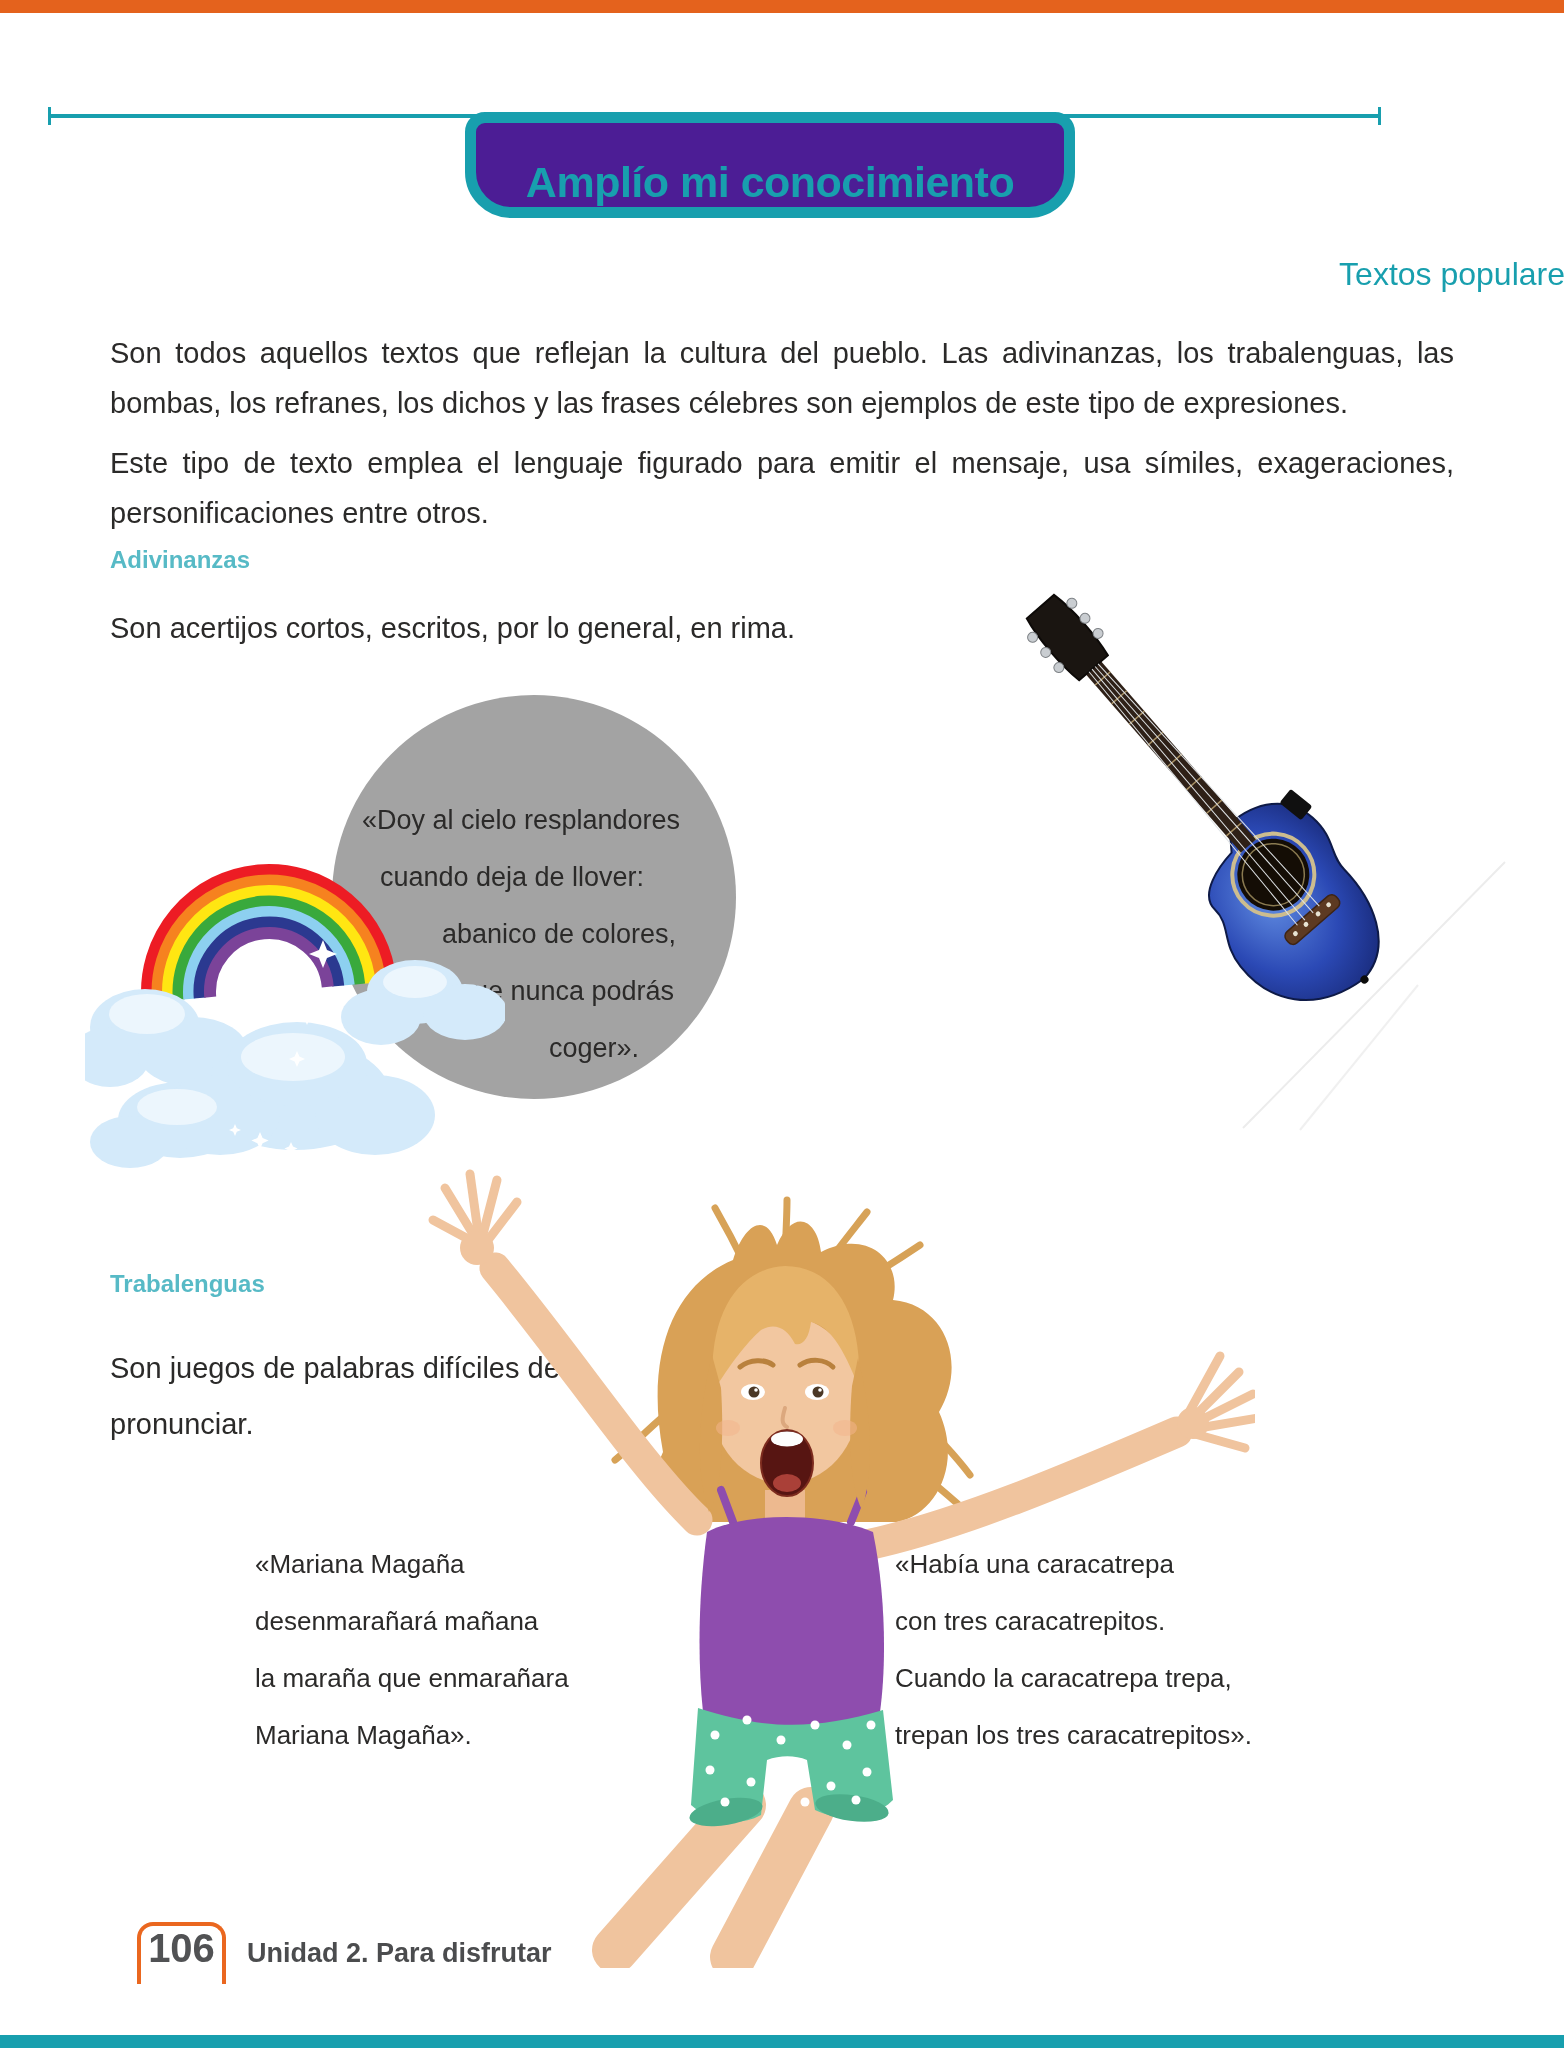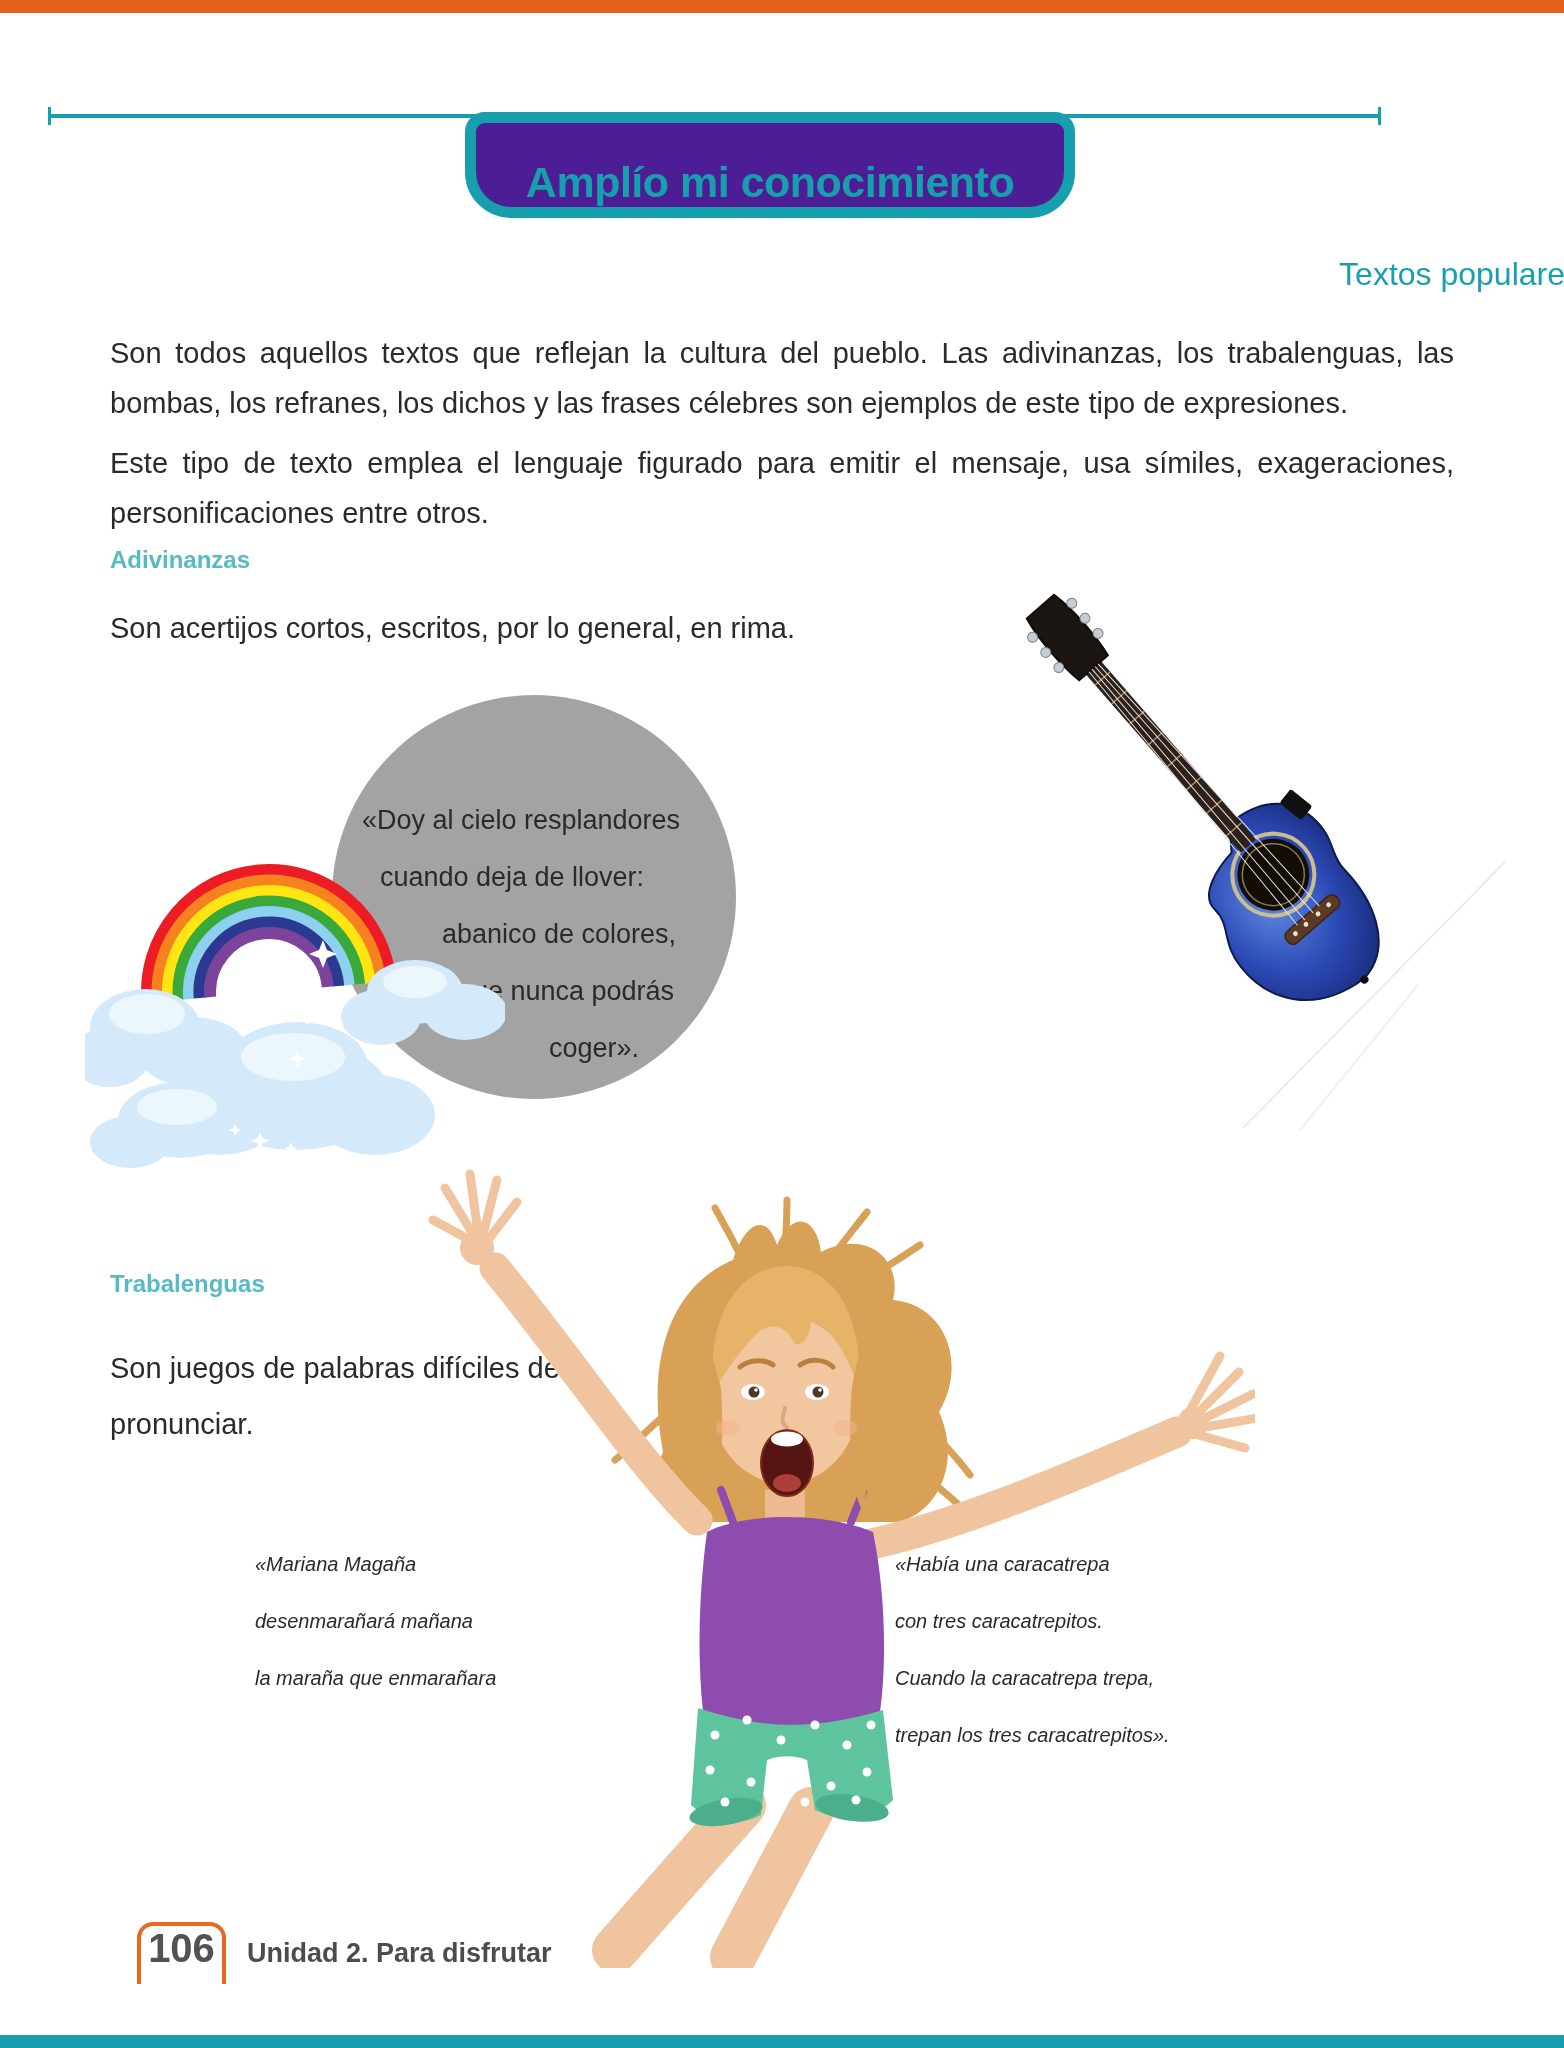--- a/index.html
+++ b/index.html
@@ -28,21 +28,21 @@
   .riddle{position:absolute;width:100%;text-align:center;font-size:27px;color:#2b2a29;}
   .riddle .ln{line-height:57px;height:57px;white-space:nowrap;}
   .r-left{top:97px;}
   .r-left .ln:nth-child(1){transform:translateX(-13px);}
   .r-left .ln:nth-child(2){transform:translateX(-22px);}
   .r-left .ln:nth-child(3){transform:translateX(25px);}
   .r-left .ln:nth-child(4){transform:translateX(32px);}
   .r-left .ln:nth-child(5){transform:translateX(60px);}
   .r-right{top:126px;}
   .r-right .ln{line-height:65px;height:65px;}
-  .twister{font-size:20px;color:#2b2a29;font-style:italic;}
+  .twister{font-size:26px;color:#2b2a29;}
   .twister .ln{line-height:57px;height:57px;white-space:nowrap;}
   .tw-left{left:255px;top:1536px;}
   .tw-right{left:895px;top:1536px;}
   .pagebox{left:137px;top:1922px;width:89px;height:62px;box-sizing:border-box;
            border:4px solid #ea671f;border-bottom:none;border-radius:16px 16px 0 0;
            display:flex;align-items:flex-start;justify-content:center;}
   .pagebox span{font-size:40px;font-weight:bold;color:#515254;}
   .unitlabel{left:247px;top:1938px;font-size:27px;font-weight:bold;color:#4b4c4e;}
   svg{display:block;}
 </style>
@@ -285,20 +285,21 @@
     <ellipse cx="372" cy="279" rx="16" ry="7.5" fill="#fdfdfd"></ellipse>
     <ellipse cx="372" cy="323" rx="14" ry="9" fill="#aa4038"></ellipse>
     <ellipse cx="313" cy="268" rx="12" ry="8" fill="#f3b48c" opacity="0.55"></ellipse>
     <ellipse cx="430" cy="268" rx="12" ry="8" fill="#f3b48c" opacity="0.55"></ellipse>
   </svg>
 
   <div class="abs twister tw-left">
     <div class="ln">«Mariana Magaña</div>
     <div class="ln">desenmarañará mañana</div>
     <div class="ln">la maraña que enmarañara</div>
+    <div class="ln">Mariana Magaña».</div>
   </div>
   <div class="abs twister tw-right">
     <div class="ln">«Había una caracatrepa</div>
     <div class="ln">con tres caracatrepitos.</div>
     <div class="ln">Cuando la caracatrepa trepa,</div>
     <div class="ln">trepan los tres caracatrepitos».</div>
   </div>
 
   <div class="abs pagebox">
     <span>106</span>

